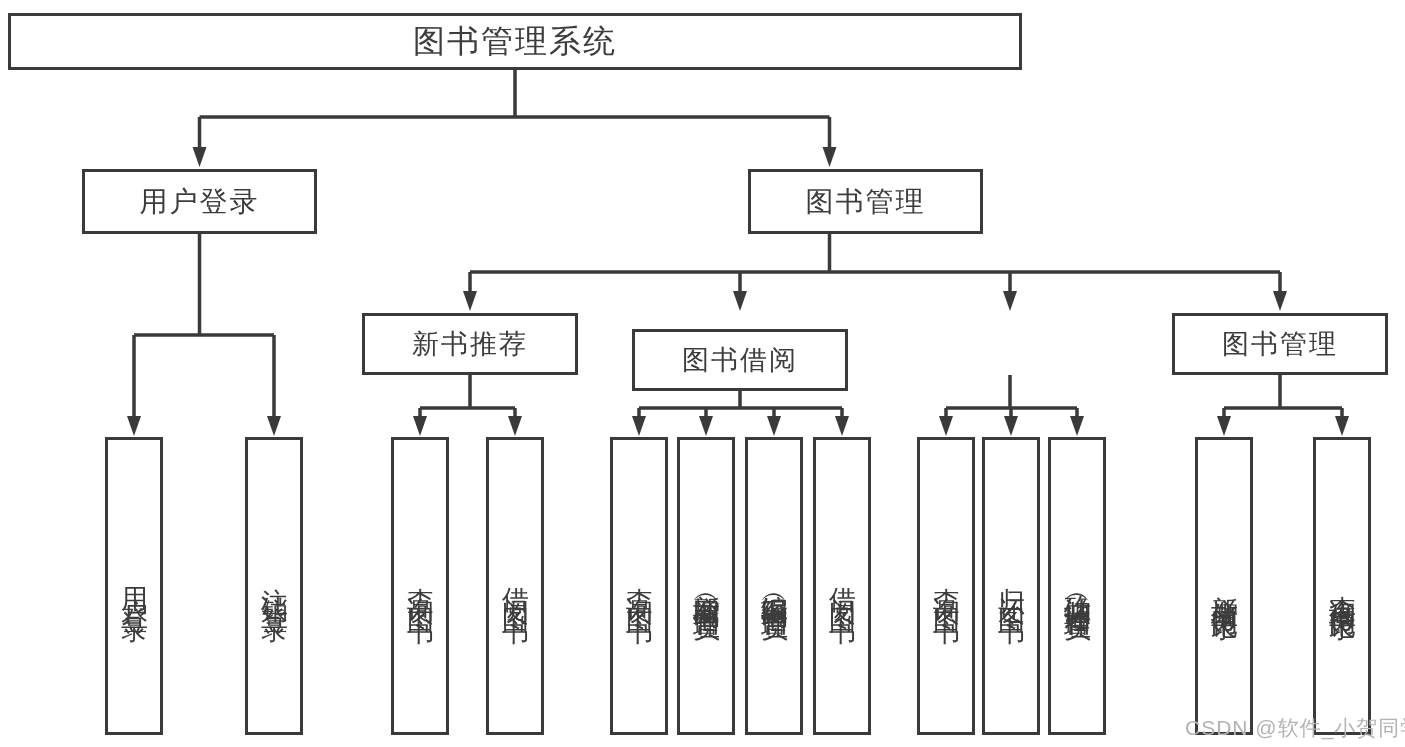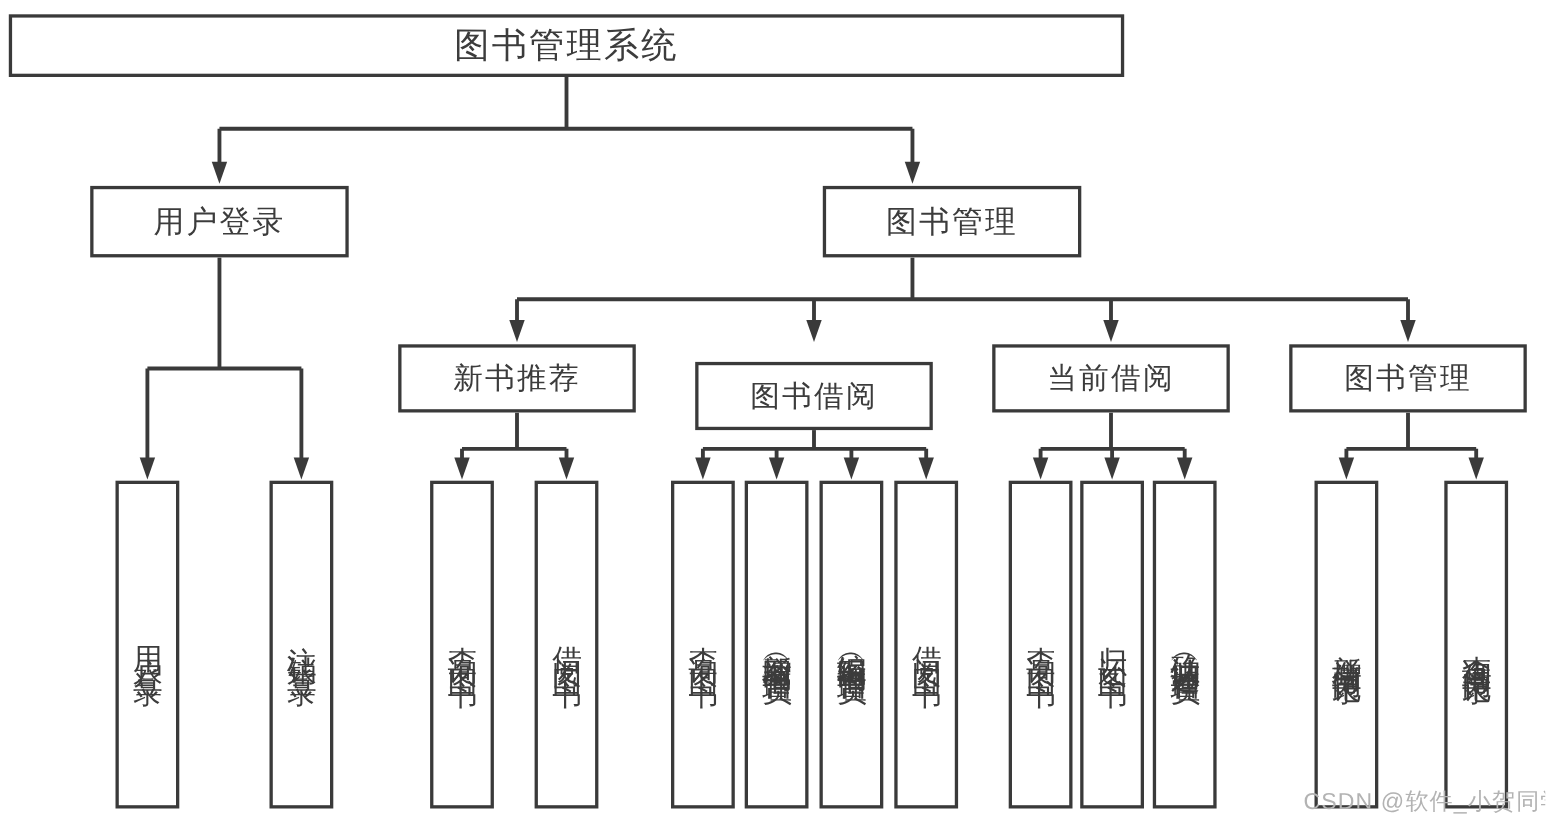--- a/index.html
+++ b/index.html
@@ -132,23 +132,20 @@
   <div class="node l2 l2b">
     <span>图书管理</span>
   </div>
 
   <div class="node l3 l3a">
     <span>新书推荐</span>
   </div>
   <div class="node l3 l3b">
     <span>图书借阅</span>
   </div>
-  <div class="node l3 l3c">
-    <span>当前借阅</span>
-  </div>
   <div class="node l3 l3d">
     <span>图书管理</span>
   </div>
 
   <div class="vnode" style="left:105px">
     <span class="vt vt4">用户登录</span>
   </div>
   <div class="vnode" style="left:245px">
     <span class="vt vt4">注销登录</span>
   </div>

